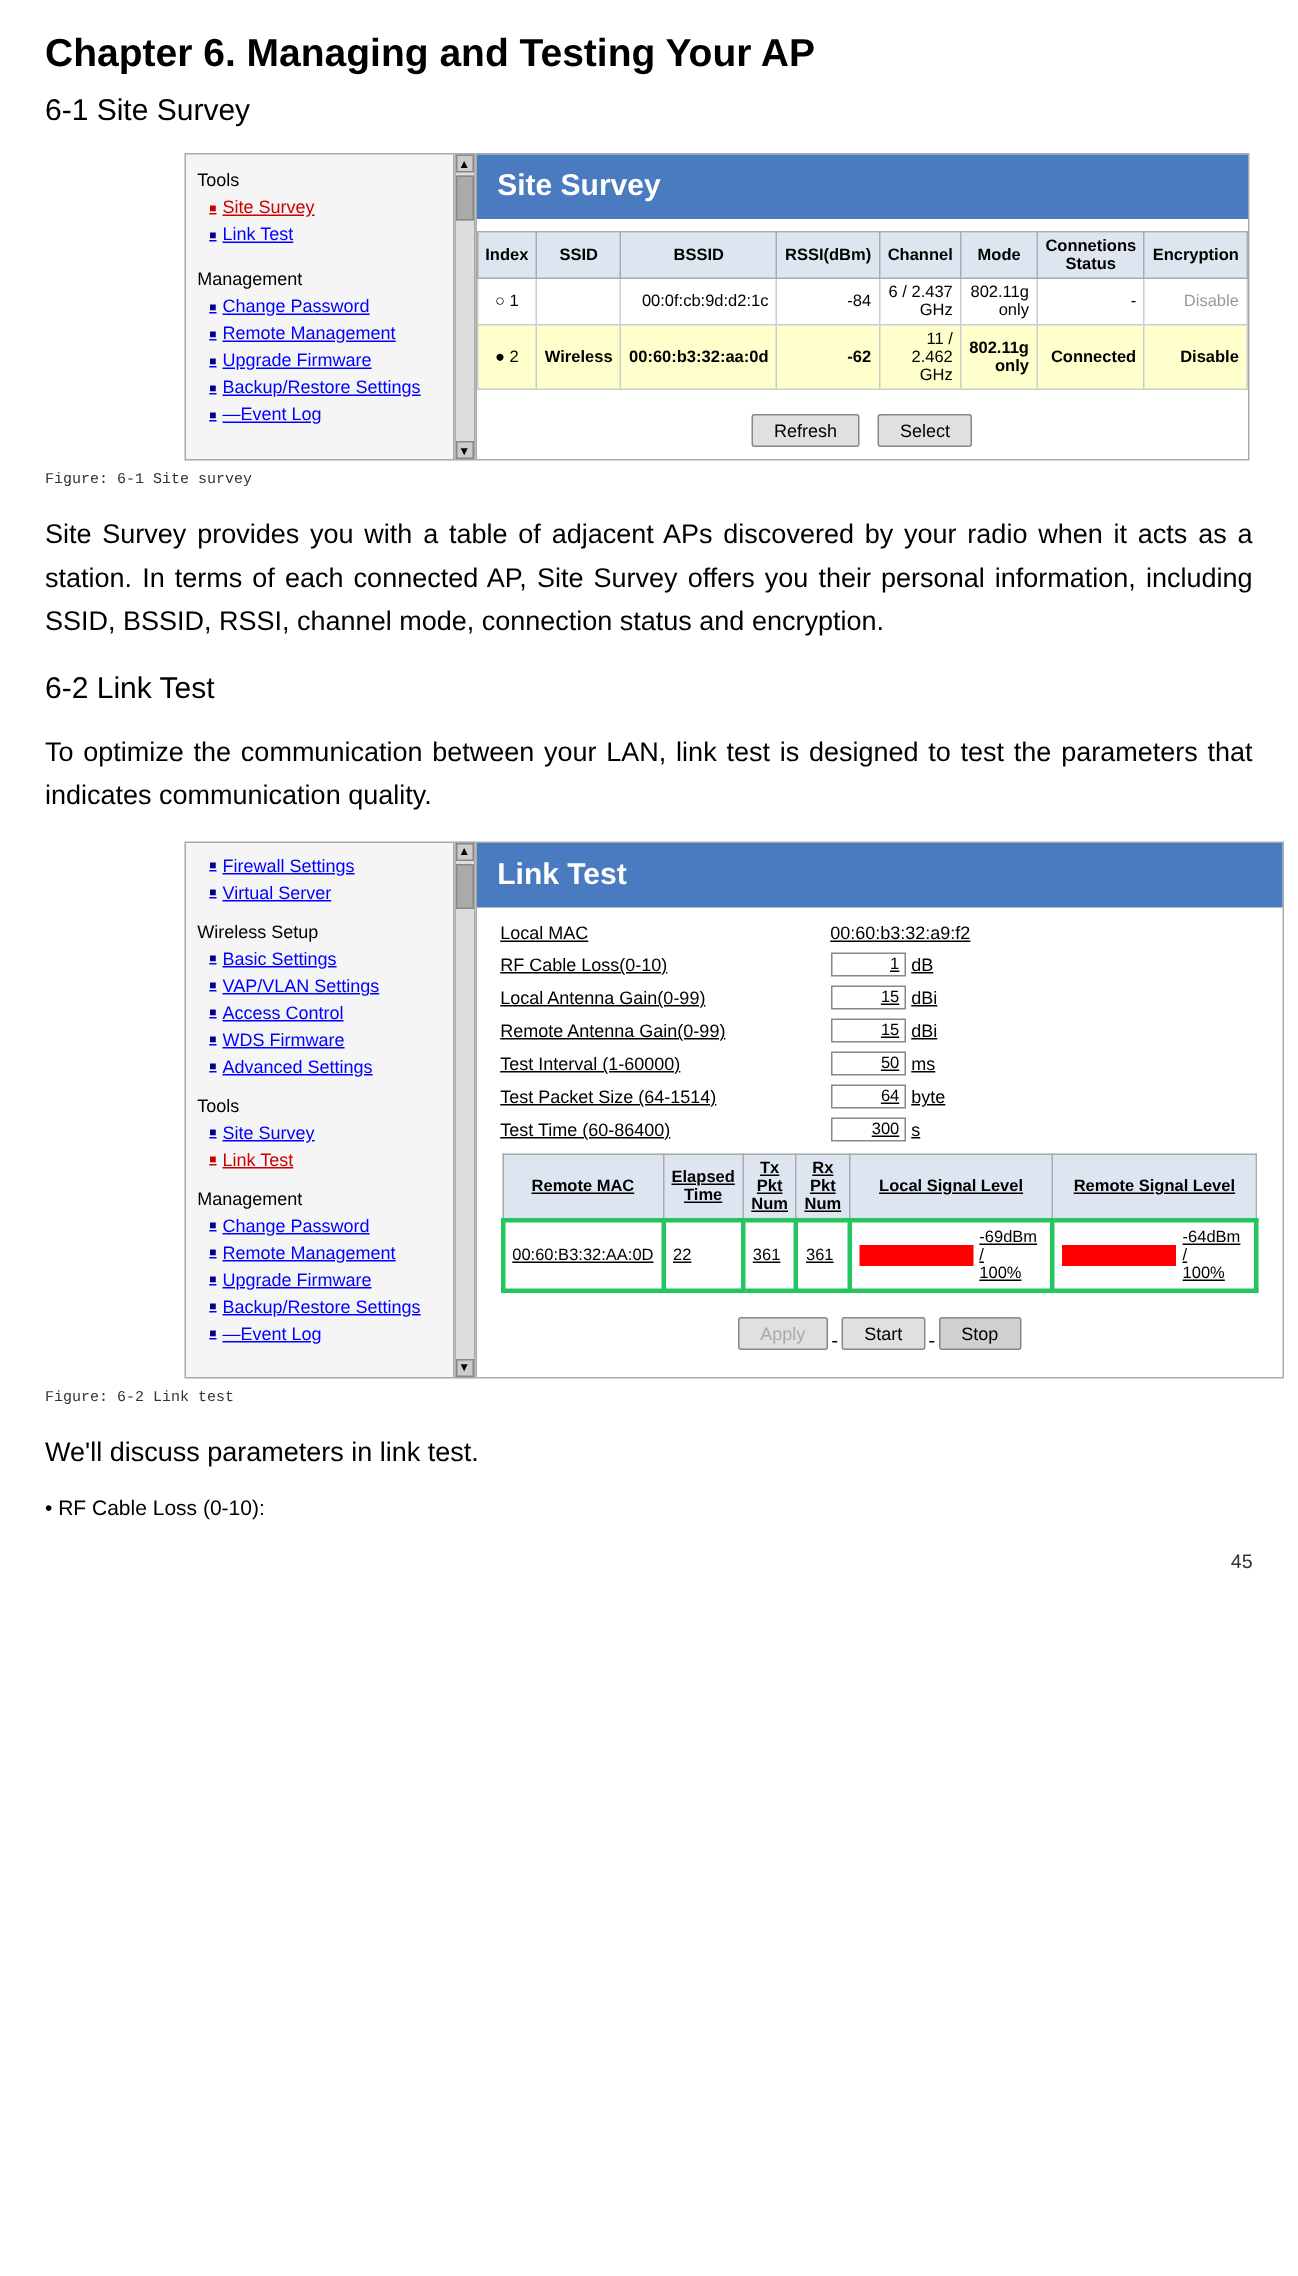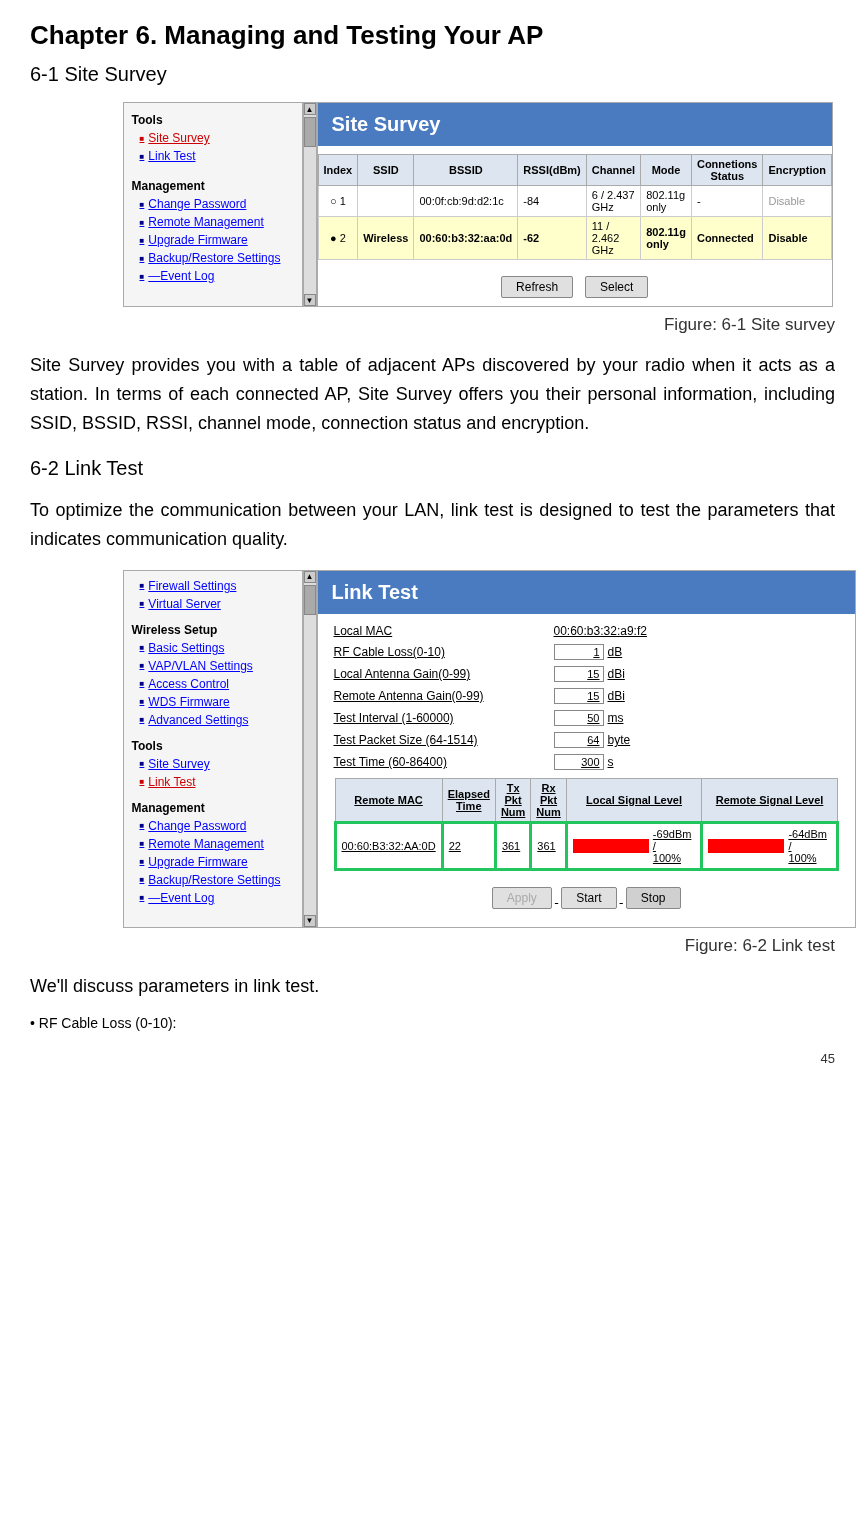--- a/index.html
+++ b/index.html
@@ -21,24 +21,25 @@
       font-size: 20px;
       font-weight: normal;
       margin-bottom: 16px;
     }
     .figure-container {
       display: flex;
       justify-content: center;
       margin: 16px 0 8px 0;
     }
     .figure-caption {
-      text-align: right;
-      font-size: 17px;
+      text-align: left;
+      font-size: 10px;
       margin-bottom: 16px;
       color: #333;
+      font-family: Liberation Mono, monospace;
     }
     
     .ss-header {
       background: #4a7abf;
       color: #fff;
       font-size: 20px;
       font-weight: bold;
       padding: 10px 14px;
     }
     .ss-table {
@@ -50,21 +51,21 @@
     .ss-table th {
       background: #dde6f0;
       border: 1px solid #aaa;
       padding: 3px 5px;
       text-align: center;
       font-weight: bold;
     }
     .ss-table td {
       border: 1px solid #ccc;
       padding: 3px 5px;
-      text-align: left;
+      text-align: right;
     }
     .ss-table tr.selected td {
       background: #ffffcc;
     }
     .ss-table td.highlight {
       background: #ffff00;
       font-weight: bold;
     }
     .ss-table td.connected {
       background: #ffff00;
@@ -90,21 +91,21 @@
     .sidebar {
       width: 185px;
       border: 1px solid #aaa;
       background: #f5f5f5;
       font-size: 12px;
       padding: 6px 0;
       flex-shrink: 0;
     }
     .sidebar-section {
       padding: 4px 8px 2px 8px;
-      font-weight: bold;
+      font-weight: normal;
       font-size: 12px;
       color: #000;
     }
     .sidebar-item {
       padding: 2px 8px 2px 16px;
       color: #00f;
       text-decoration: underline;
       cursor: pointer;
       font-size: 12px;
       display: flex;

